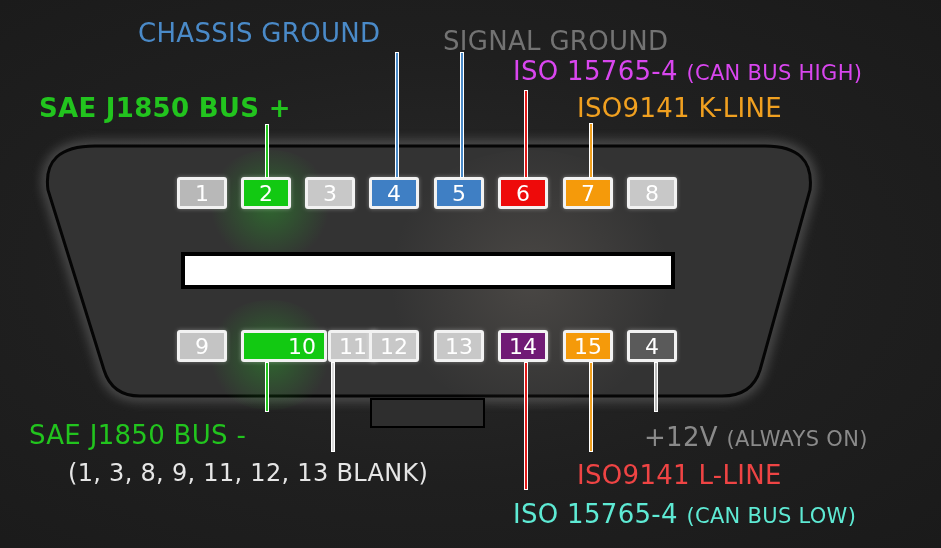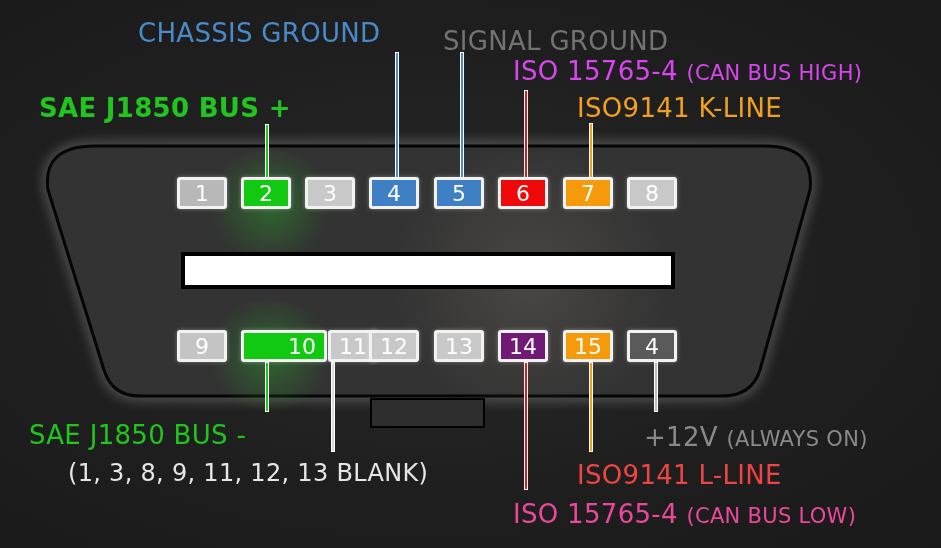--- a/index.html
+++ b/index.html
@@ -88,16 +88,16 @@
 <div class="label" style="left:577px;top:95px;color:#f0a020;text-align:center;">ISO9141 K-LINE</div>
 <div class="label" style="left:39px;top:95px;color:#22c41e;font-weight:bold;">SAE J1850 BUS +</div>
 
 <div class="label" style="left:29px;top:422px;color:#22c41e;">SAE J1850 BUS -</div>
 <div class="label" style="left:68px;top:461px;color:#e6e6e6;font-size:24px;">(1, 3, 8, 9, 11, 12, 13 BLANK)</div>
 <div class="label" style="left:644px;top:424px;color:#8a8a8a;">
   <span>+12V</span>
   <span class="sub">(ALWAYS ON)</span>
 </div>
 <div class="label" style="left:577px;top:462px;color:#ef4444;">ISO9141 L-LINE</div>
-<div class="label" style="left:513px;top:501px;color:#ec4899;">
+<div class="label" style="left:513px;top:501px;color:#5eead4;">
   <span>ISO 15765-4</span>
   <span class="sub">(CAN BUS LOW)</span>
 </div>
 
 </body></html>

